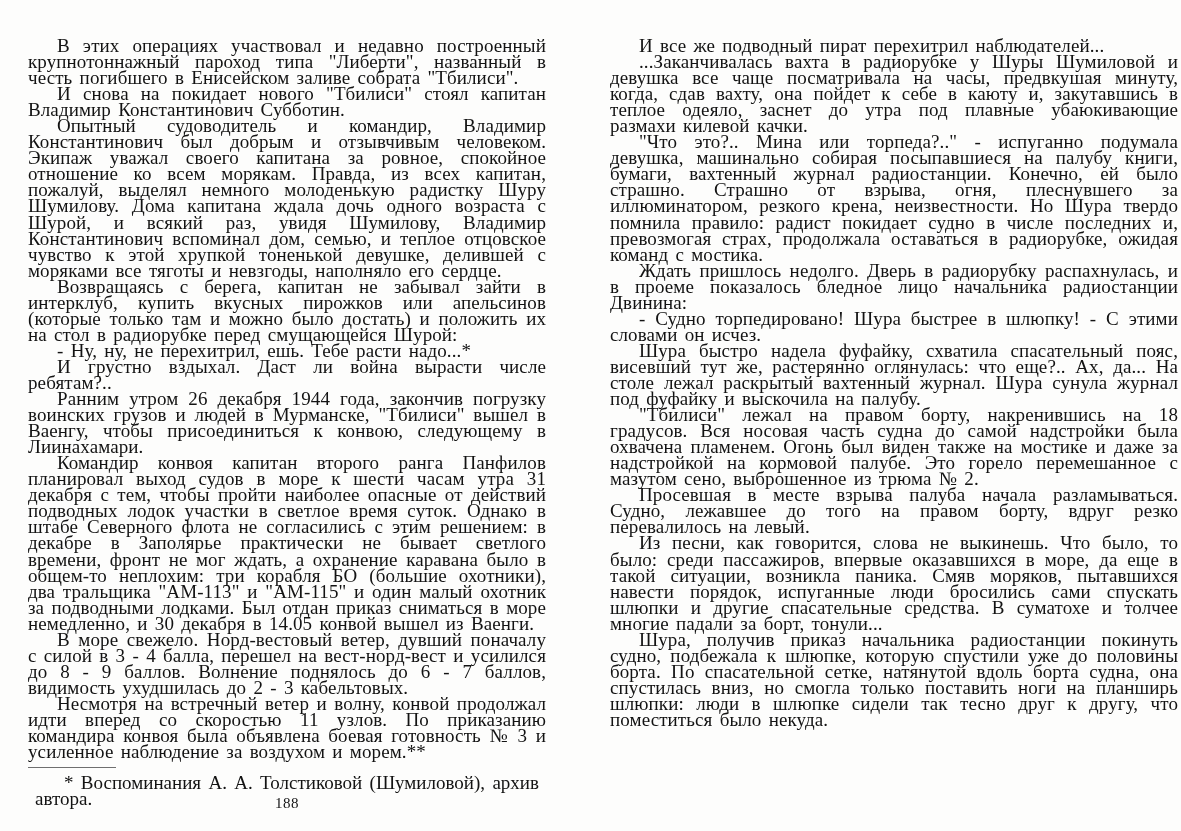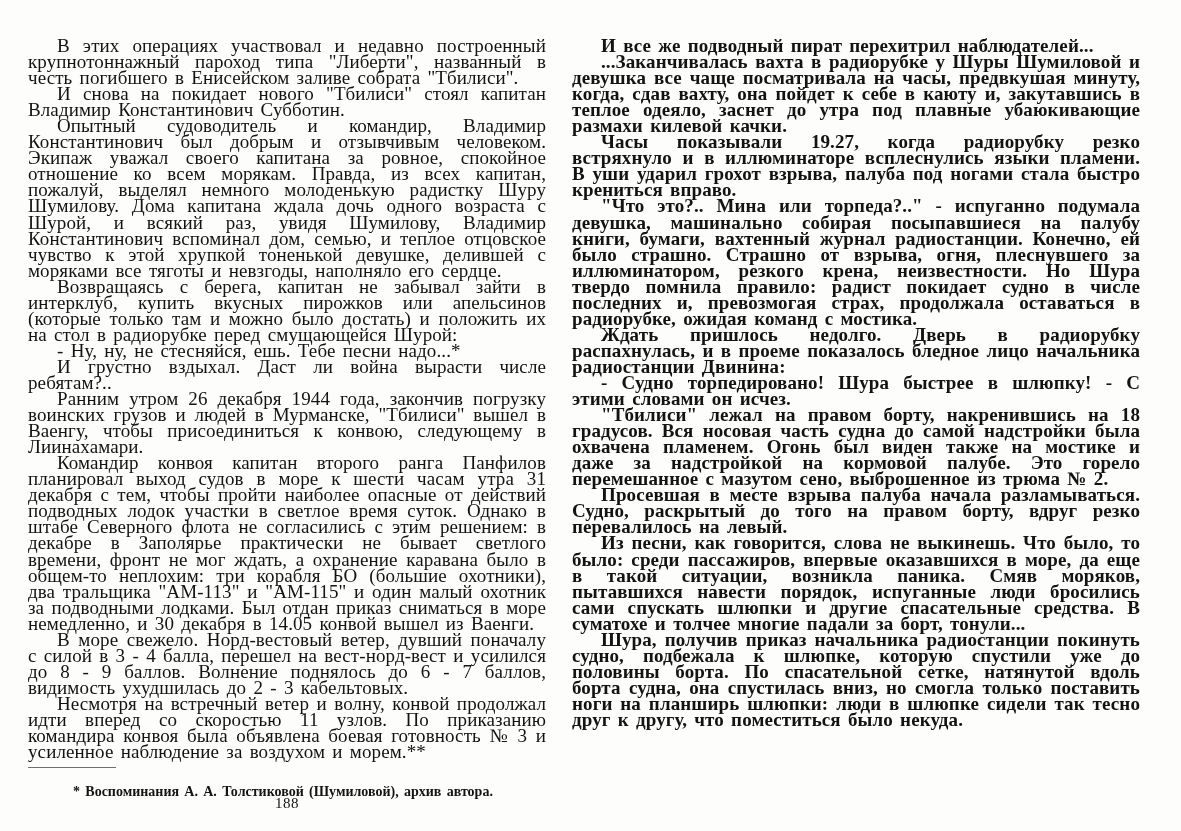--- a/index.html
+++ b/index.html
@@ -14,44 +14,43 @@
     overflow: hidden;
     font-family: "Liberation Serif", serif;
     color: #131313;
   }
   .page {
     position: absolute;
     top: 38px;
     height: 775px;
   }
   .page-left  { left: 28px;  width: 518px; }
-  .page-right { left: 572px; width: 568px; font-weight: bold; }
+  .page-right { left: 610px; width: 568px; }
   .body-text .para {
     margin: 0;
     text-align: justify;
     text-indent: 29px;
     font-size: 19px;
     line-height: 16.05px;
     word-spacing: 2.4px;
     letter-spacing: 0.1px;
   }
   .footnote-rule {
     width: 88px;
     height: 0;
     border-top: 1.4px solid #6f6f6f;
     margin: 7px 0 5px 0;
   }
   .footnotes .footnote {
-    margin: 16px;
+    margin: 7px;
     text-align: justify;
     text-indent: 29px;
-    font-size: 14px;
+    font-size: 19px;
     line-height: 16px;
     word-spacing: 1.8px;
-    font-weight: bold;
   }
   .page-number {
     position: absolute;
     top: 757px;
     left: 0;
     right: 0;
     text-align: center;
     font-size: 15px;
     letter-spacing: 0.5px;
   }
@@ -60,42 +59,42 @@
 <body>
 
 <div class="spread">
 
   <section class="page page-left">
     <div class="body-text">
         <p class="para">В этих операциях участвовал и недавно построенный крупнотоннажный пароход типа "Либерти", названный в честь погибшего в Енисейском заливе собрата "Тбилиси".</p>
         <p class="para">И снова на покидает нового "Тбилиси" стоял капитан Владимир Константинович Субботин.</p>
         <p class="para">Опытный судоводитель и командир, Владимир Константинович был добрым и отзывчивым человеком. Экипаж уважал своего капитана за ровное, спокойное отношение ко всем морякам. Правда, из всех капитан, пожалуй, выделял немного молоденькую радистку Шуру Шумилову. Дома капитана ждала дочь одного возраста с Шурой, и всякий раз, увидя Шумилову, Владимир Константинович вспоминал дом, семью, и теплое отцовское чувство к этой хрупкой тоненькой девушке, делившей с моряками все тяготы и невзгоды, наполняло его сердце.</p>
         <p class="para">Возвращаясь с берега, капитан не забывал зайти в интерклуб, купить вкусных пирожков или апельсинов (которые только там и можно было достать) и положить их на стол в радиорубке перед смущающейся Шурой:</p>
-        <p class="para">- Ну, ну, не стесняйся, ешь. Тебе песни надо...*</p>
+        <p class="para">- Ну, ну, не перехитрил, ешь. Тебе расти надо...*</p>
         <p class="para">И грустно вздыхал. Даст ли война вырасти числе ребятам?..</p>
         <p class="para">Ранним утром 26 декабря 1944 года, закончив погрузку воинских грузов и людей в Мурманске, "Тбилиси" вышел в Ваенгу, чтобы присоединиться к конвою, следующему в Лиинахамари.</p>
         <p class="para">Командир конвоя капитан второго ранга Панфилов планировал выход судов в море к шести часам утра 31 декабря с тем, чтобы пройти наиболее опасные от действий подводных лодок участки в светлое время суток. Однако в штабе Северного флота не согласились с этим решением: в декабре в Заполярье практически не бывает светлого времени, фронт не мог ждать, а охранение каравана было в общем-то неплохим: три корабля БО (большие охотники), два тральщика "АМ-113" и "АМ-115" и один малый охотник за подводными лодками. Был отдан приказ сниматься в море немедленно, и 30 декабря в 14.05 конвой вышел из Ваенги.</p>
         <p class="para">В море свежело. Норд-вестовый ветер, дувший поначалу с силой в 3 - 4 балла, перешел на вест-норд-вест и усилился до 8 - 9 баллов. Волнение поднялось до 6 - 7 баллов, видимость ухудшилась до 2 - 3 кабельтовых.</p>
         <p class="para">Несмотря на встречный ветер и волну, конвой продолжал идти вперед со скоростью 11 узлов. По приказанию командира конвоя была объявлена боевая готовность № 3 и усиленное наблюдение за воздухом и морем.**</p>
       </div>
     <div class="footnote-rule"></div>
     <div class="footnotes">
         <p class="footnote">* Воспоминания А. А. Толстиковой (Шумиловой), архив автора.</p>
       </div>
     <div class="page-number">188</div>
   </section>
 
   <section class="page page-right">
     <div class="body-text">
         <p class="para">И все же подводный пират перехитрил наблюдателей...</p>
         <p class="para">...Заканчивалась вахта в радиорубке у Шуры Шумиловой и девушка все чаще посматривала на часы, предвкушая минуту, когда, сдав вахту, она пойдет к себе в каюту и, закутавшись в теплое одеяло, заснет до утра под плавные убаюкивающие размахи килевой качки.</p>
-        <p class="para">Часы показывали 19.27, когда радиорубку резко встряхнуло и в иллюминаторе всплеснулись языки пламени. В уши ударил грохот взрыва, палуба под ногами стала быстро крениться вправо.</p>
         <p class="para">"Что это?.. Мина или торпеда?.." - испуганно подумала девушка, машинально собирая посыпавшиеся на палубу книги, бумаги, вахтенный журнал радиостанции. Конечно, ей было страшно. Страшно от взрыва, огня, плеснувшего за иллюминатором, резкого крена, неизвестности. Но Шура твердо помнила правило: радист покидает судно в числе последних и, превозмогая страх, продолжала оставаться в радиорубке, ожидая команд с мостика.</p>
         <p class="para">Ждать пришлось недолго. Дверь в радиорубку распахнулась, и в проеме показалось бледное лицо начальника радиостанции Двинина:</p>
         <p class="para">- Судно торпедировано! Шура быстрее в шлюпку! - С этими словами он исчез.</p>
+        <p class="para">Шура быстро надела фуфайку, схватила спасательный пояс, висевший тут же, растерянно оглянулась: что еще?.. Ах, да... На столе лежал раскрытый вахтенный журнал. Шура сунула журнал под фуфайку и выскочила на палубу.</p>
         <p class="para">"Тбилиси" лежал на правом борту, накренившись на 18 градусов. Вся носовая часть судна до самой надстройки была охвачена пламенем. Огонь был виден также на мостике и даже за надстройкой на кормовой палубе. Это горело перемешанное с мазутом сено, выброшенное из трюма № 2.</p>
-        <p class="para">Просевшая в месте взрыва палуба начала разламываться. Судно, раскрытый до того на правом борту, вдруг резко перевалилось на левый.</p>
+        <p class="para">Просевшая в месте взрыва палуба начала разламываться. Судно, лежавшее до того на правом борту, вдруг резко перевалилось на левый.</p>
         <p class="para">Из песни, как говорится, слова не выкинешь. Что было, то было: среди пассажиров, впервые оказавшихся в море, да еще в такой ситуации, возникла паника. Смяв моряков, пытавшихся навести порядок, испуганные люди бросились сами спускать шлюпки и другие спасательные средства. В суматохе и толчее многие падали за борт, тонули...</p>
         <p class="para">Шура, получив приказ начальника радиостанции покинуть судно, подбежала к шлюпке, которую спустили уже до половины борта. По спасательной сетке, натянутой вдоль борта судна, она спустилась вниз, но смогла только поставить ноги на планширь шлюпки: люди в шлюпке сидели так тесно друг к другу, что поместиться было некуда.</p>
       </div>
   </section>
 
 </div>
 
 </body></html>

